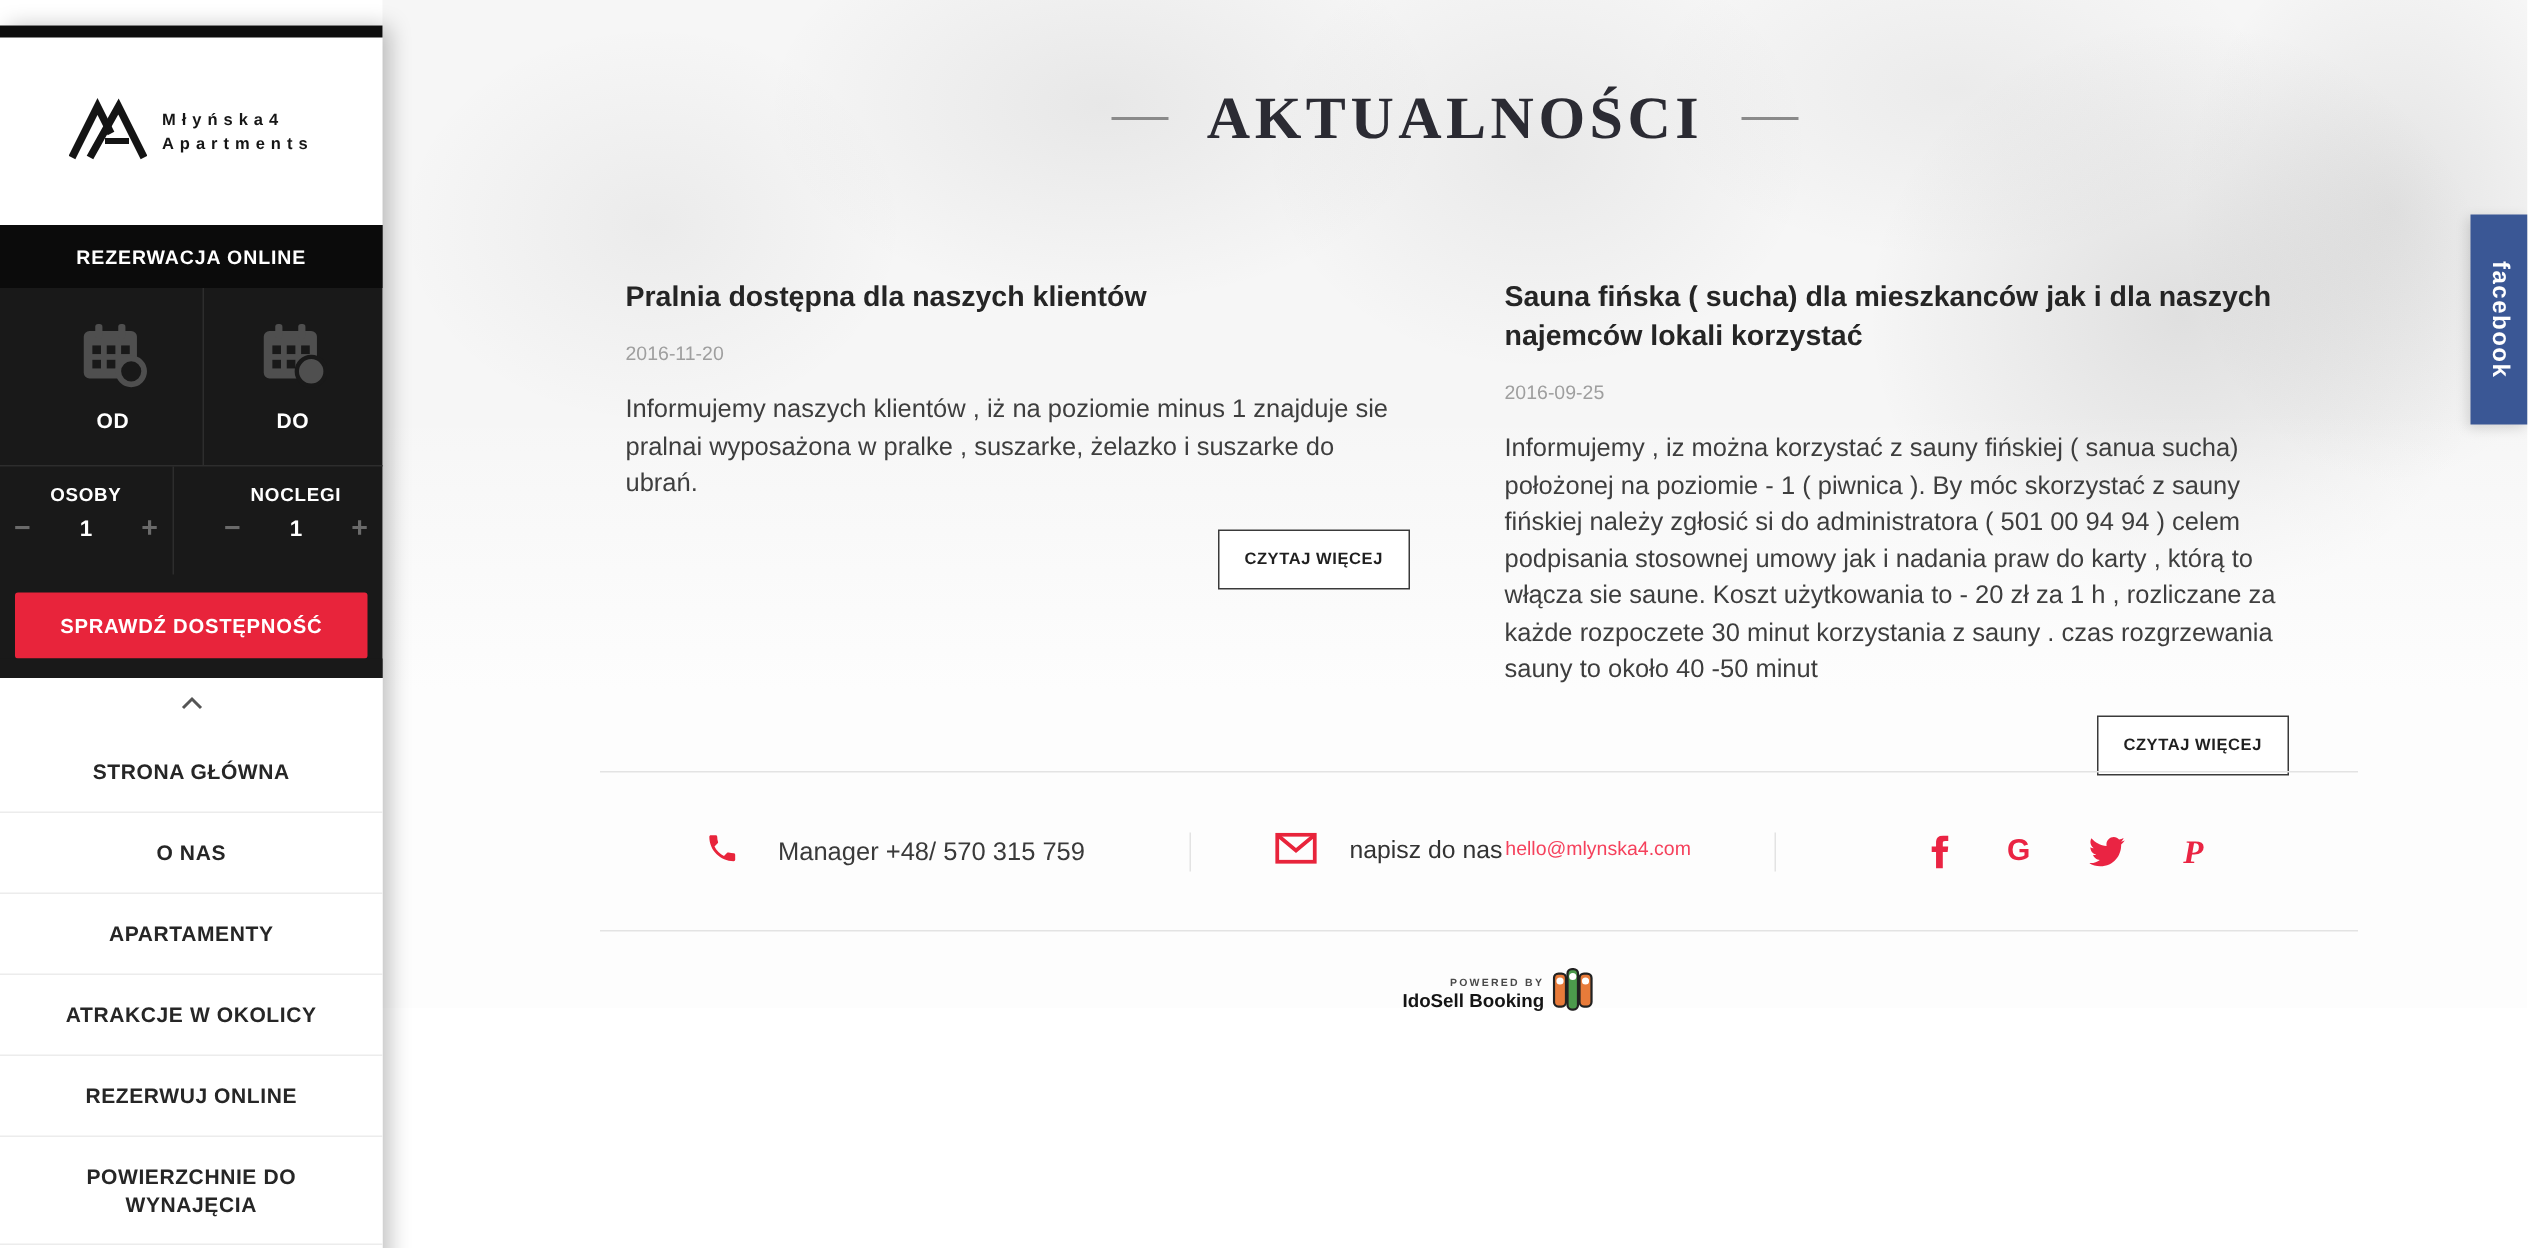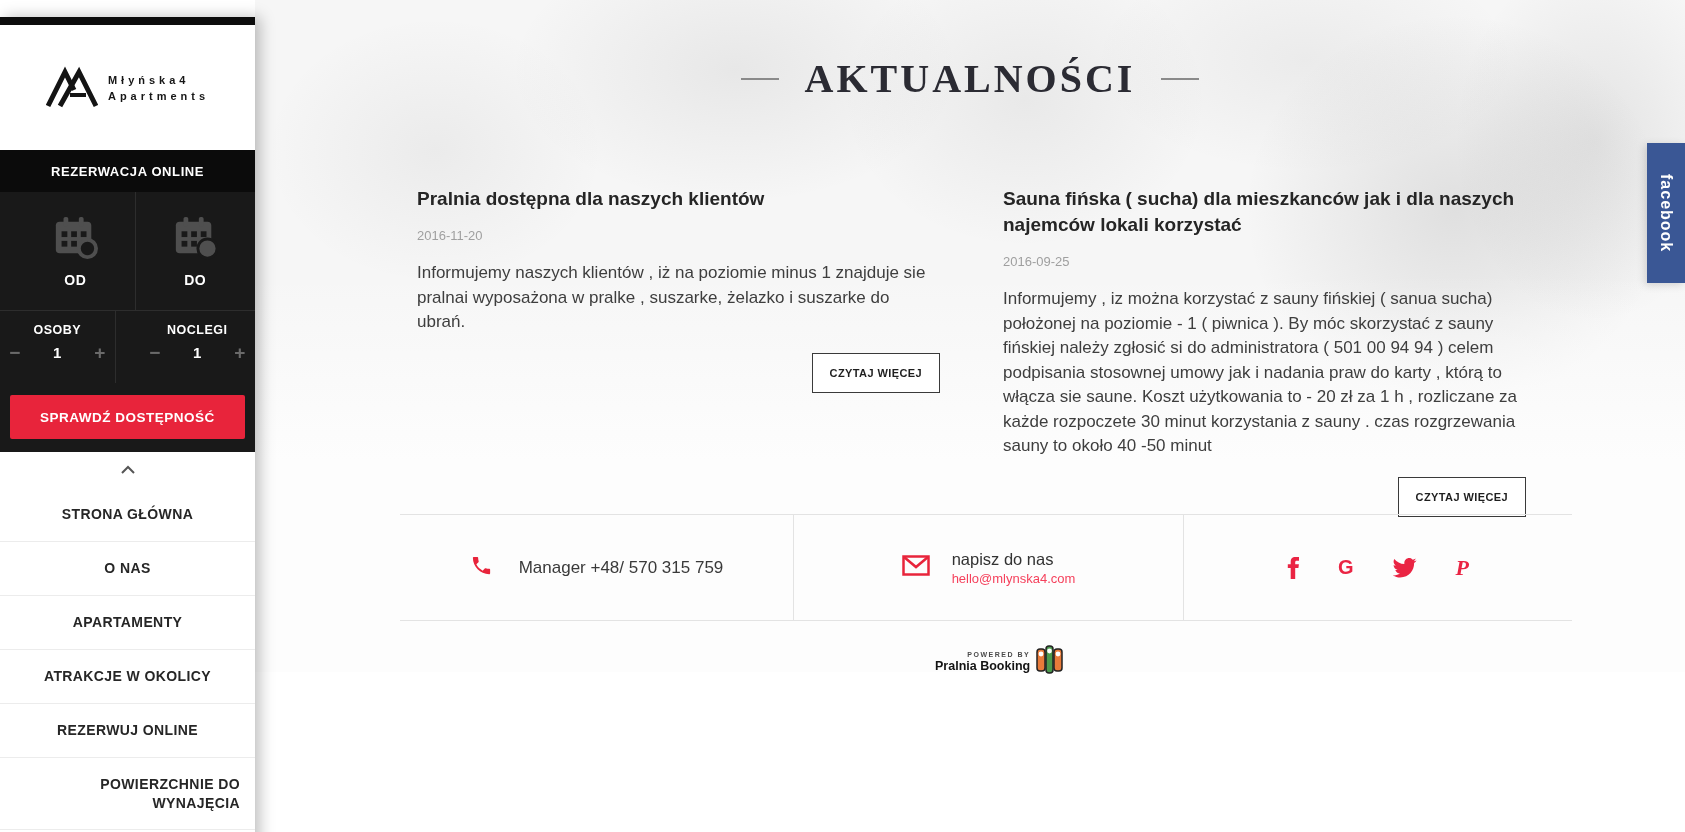--- a/index.html
+++ b/index.html
@@ -29,21 +29,21 @@
   .stepper { display:flex; align-items:center; justify-content:space-between; width:96px; }
   .step-btn { color:#6a6a6a; font-size:19px; font-weight:700; cursor:pointer; line-height:1; }
   .step-val { color:#fff; font-size:15px; font-weight:700; }
   .check-btn { display:block; margin:12px 10px 0 10px; height:44px; width:235px; background:#e8243b; border:none;
     border-radius:2px; color:#fff; font-family:"Liberation Sans",sans-serif; font-size:13.5px; font-weight:700;
     letter-spacing:0.5px; cursor:pointer; }
   .widget-bottom { height:13px; background:#191919; }
 
   .menu { background:#fff; }
   .chev-row { height:36px; display:flex; align-items:center; justify-content:center; cursor:pointer; }
-  .menu-item { height:54px; display:flex; align-items:center; justify-content:center; text-align:right;
+  .menu-item { height:54px; display:flex; align-items:center; justify-content:center; text-align:center;
     border-bottom:1px solid #ececec; cursor:pointer; padding:0 15px; }
   .menu-item.tall { height:72px; }
   .menu-item span { font-size:14px; font-weight:700; color:#262626; letter-spacing:0.4px; line-height:19px; }
 
   
   .main { position:absolute; left:255px; top:0; width:1430px; height:672px; background:#fdfdfd; }
   .hero-bg { position:absolute; left:0; top:0; width:1430px; height:500px; background:
     linear-gradient(to bottom, rgba(255,255,255,0) 0%, rgba(255,255,255,0) 55%, #fdfdfd 92%),
     radial-gradient(ellipse 300px 280px at 1200px 210px, rgba(60,60,60,0.12), transparent 70%),
     radial-gradient(ellipse 200px 260px at 1340px 140px, rgba(60,60,60,0.10), transparent 70%),
@@ -63,29 +63,29 @@
   .article { width:523px; display:flex; flex-direction:column; }
   .article h2 { font-size:19px; font-weight:700; color:#252525; line-height:26px; margin-bottom:16px; }
   .article .date { font-size:13px; color:#9f9f9f; margin-bottom:18px; }
   .article .body { font-size:17px; color:#3e3e3e; line-height:24.5px; }
   .cta-btn { align-self:flex-end; margin-top:18px; background:rgba(255,255,255,0.9); border:1px solid #3a3a3a;
     padding:13px 17px; font-family:"Liberation Sans",sans-serif; font-size:11px; font-weight:700;
     letter-spacing:0.4px; color:#1f1f1f; cursor:pointer; }
 
   
   .contact-strip { position:absolute; left:145px; top:514px; width:1172px; height:107px;
-    border-top:1px solid #e3e3e3; border-bottom:1px solid #e3e3e3; display:flex; background:transparent; }
+    border-top:1px solid #e3e3e3; border-bottom:1px solid #e3e3e3; display:flex; background:transparent;align-items:center; }
   .contact-cell { display:flex; align-items:center; justify-content:center; }
   .cell-phone { width:393px; }
   .cell-email { width:390px; border-left:1px solid #e3e3e3; }
   .cell-social { width:389px; border-left:1px solid #e3e3e3; gap:39px; }
   .phone-wrap { display:flex; align-items:center; gap:26px; }
   .phone-text { font-size:17px; color:#3a3a3a; }
   .email-wrap { display:flex; align-items:center; gap:22px; }
-  .email-lines { display:flex; flex-direction:column; gap:2px; }
+  .email-lines { display:flex; flex-direction:row; gap:2px; }
   .email-label { font-size:16.5px; color:#333; }
   .email-addr { font-size:13px; color:#f5415c; text-decoration:none; }
   .social-link { text-decoration:none; display:flex; align-items:center; justify-content:center; cursor:pointer; }
   .g-glyph { color:#ea2443; font-size:20px; font-weight:700; }
   .p-glyph { color:#ea2443; font-size:22px; font-weight:700; font-family:"Liberation Serif",serif; font-style:italic; }
 
   
   .powered { position:absolute; left:680px; top:645px; display:flex; align-items:center; gap:6px; }
   .powered-text { display:flex; flex-direction:column; align-items:flex-end; gap:1px; }
   .powered-by { font-size:7px; font-weight:700; letter-spacing:1.5px; color:#4a4a4a; }
@@ -285,21 +285,21 @@
         </a>
         <a class="social-link">
           <span class="p-glyph">P</span>
         </a>
       </div>
     </div>
 
     <div class="powered">
       <span class="powered-text">
         <span class="powered-by">POWERED BY</span>
-        <span class="powered-name">Pralnia Booking</span>
+        <span class="powered-name">IdoSell Booking</span>
       </span>
       <span>
         <svg width="28" height="30" viewBox="0 0 28 30">
           <rect x="1" y="4" width="8" height="22" rx="3" fill="#e87b3a" stroke="#222" stroke-width="1.5"></rect>
           <rect x="10" y="1" width="7" height="27" rx="3" fill="#4c9a4c" stroke="#222" stroke-width="1.5"></rect>
           <rect x="18" y="4" width="8" height="22" rx="3" fill="#e87b3a" stroke="#222" stroke-width="1.5"></rect>
           <circle cx="5" cy="9" r="2.4" fill="#fff"></circle>
           <circle cx="13.5" cy="6" r="2.4" fill="#fff"></circle>
           <circle cx="22" cy="9" r="2.4" fill="#fff"></circle>
         </svg>

